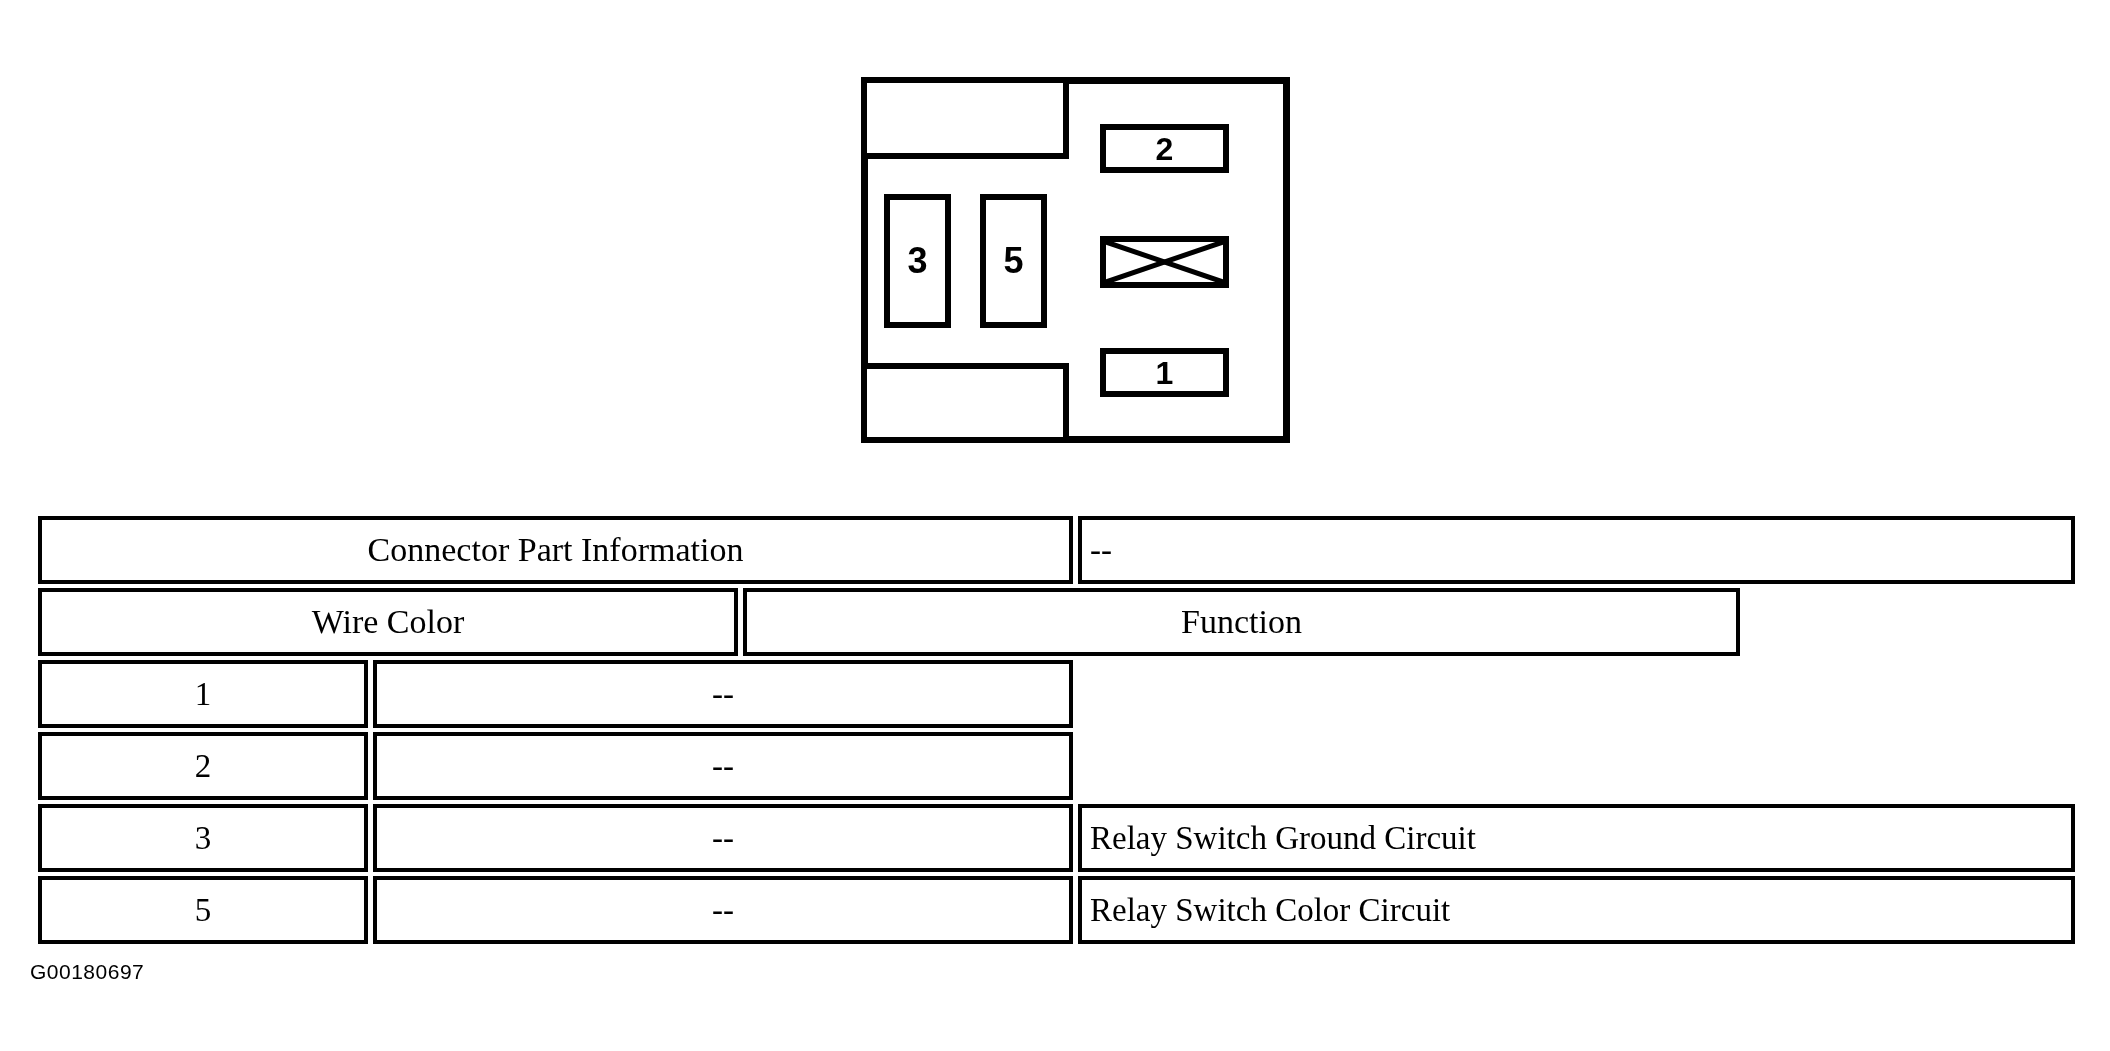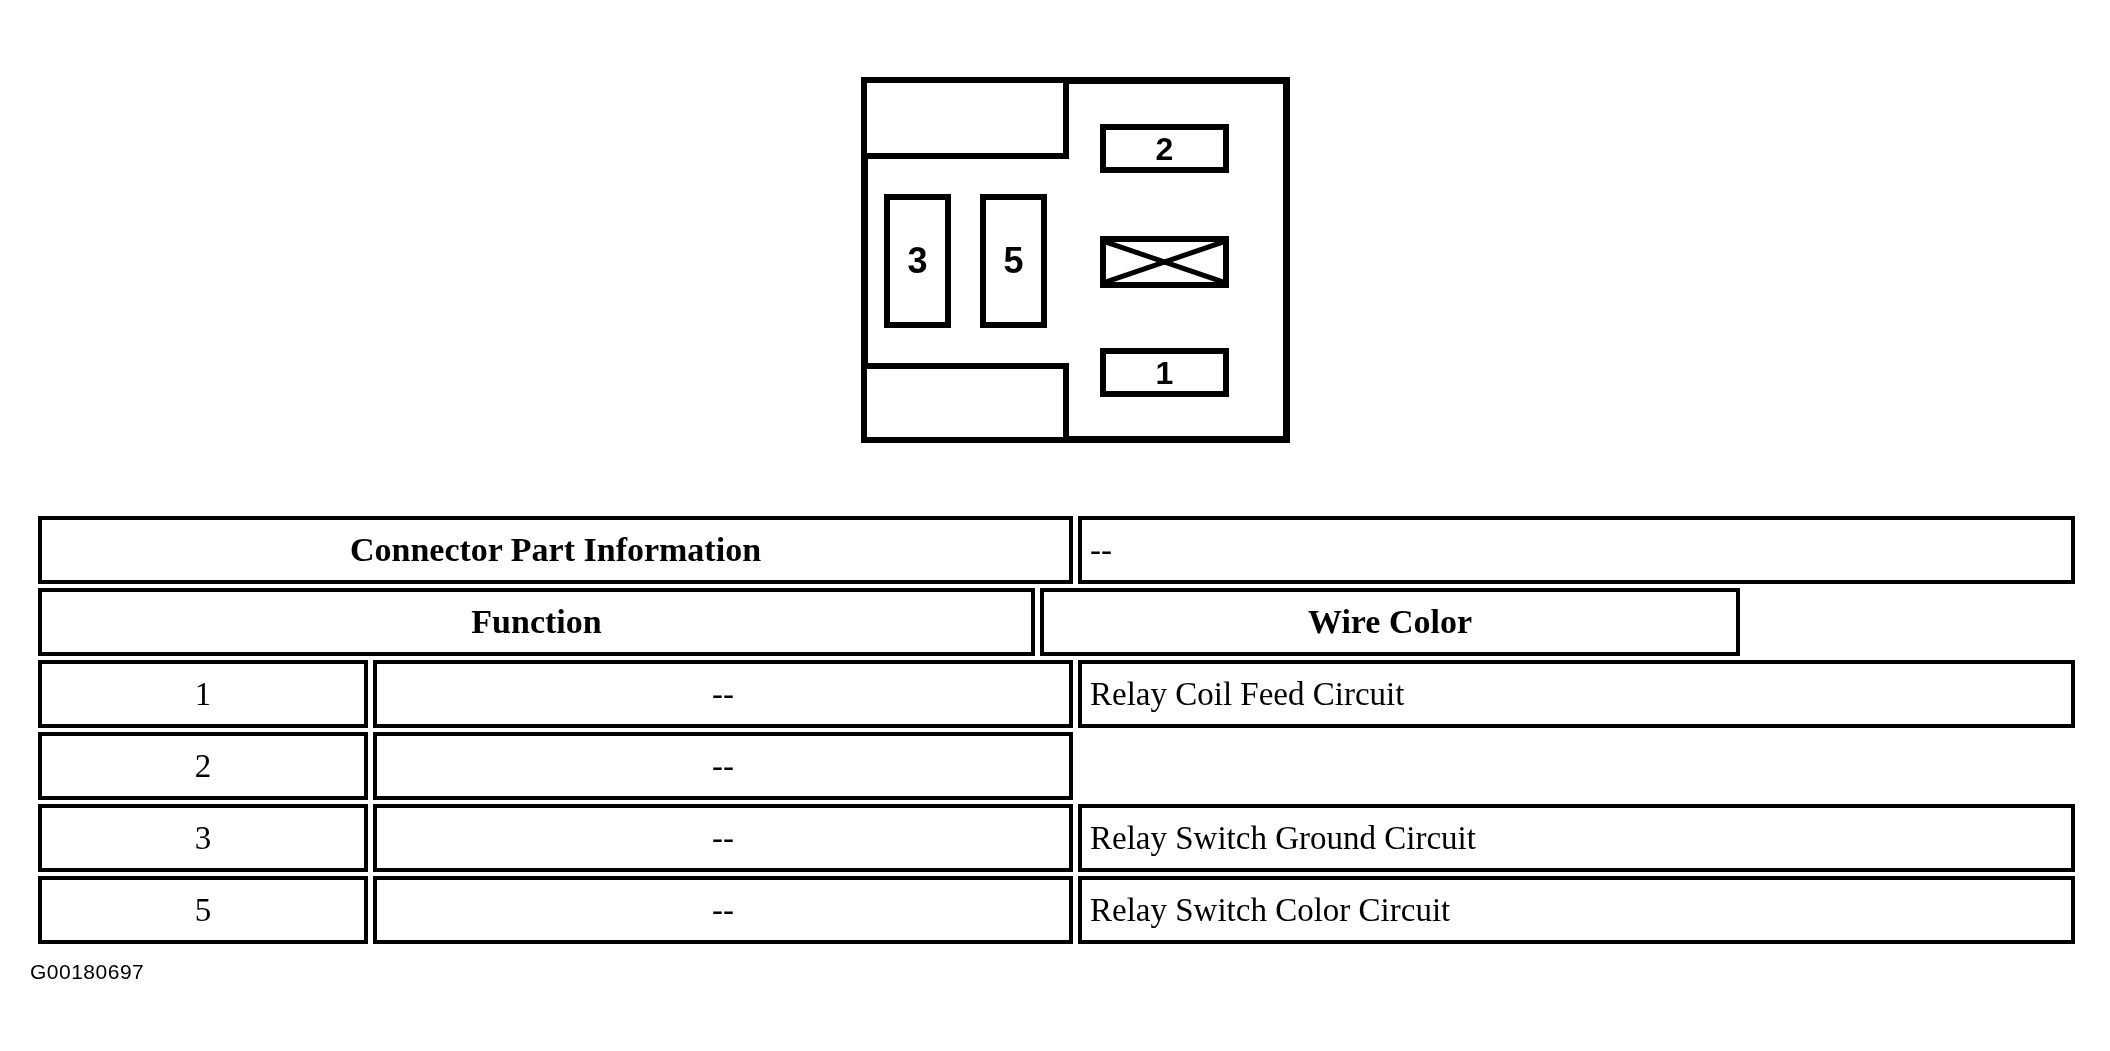--- a/index.html
+++ b/index.html
@@ -133,21 +133,21 @@
 
   .c-pin      { width: 330px; }
   .c-wire     { width: 700px; }
   .c-function { width: 997px; }
   .c-span     { width: 1035px; }
 
   .center { justify-content: center; }
   .left   { justify-content: flex-start; padding-left: 8px; }
 
   .hdr {
-    font-weight: bold;
+    font-weight: normal;
     font-size: 34px;
   }
   .val {
     font-weight: normal;
     font-size: 33px;
   }
 
   
   #figure-code {
     position: absolute;
@@ -199,37 +199,34 @@
     <div class="trow">
       <div class="tcell c-span center hdr">
         <span>Connector Part Information</span>
       </div>
       <div class="tcell c-function left val">
         <span>--</span>
       </div>
     </div>
 
     <div class="trow">
+      <div class="tcell c-wire center hdr">
+        <span>Wire Color</span>
+      </div>
       <div class="tcell c-function center hdr">
         <span>Function</span>
       </div>
-      <div class="tcell c-wire center hdr">
-        <span>Wire Color</span>
-      </div>
     </div>
 
     <div class="trow">
       <div class="tcell c-pin center val">
         <span>1</span>
       </div>
       <div class="tcell c-wire center val">
         <span>--</span>
-      </div>
-      <div class="tcell c-function left val">
-        <span>Relay Coil Feed Circuit</span>
       </div>
     </div>
 
     <div class="trow">
       <div class="tcell c-pin center val">
         <span>2</span>
       </div>
       <div class="tcell c-wire center val">
         <span>--</span>
       </div>

